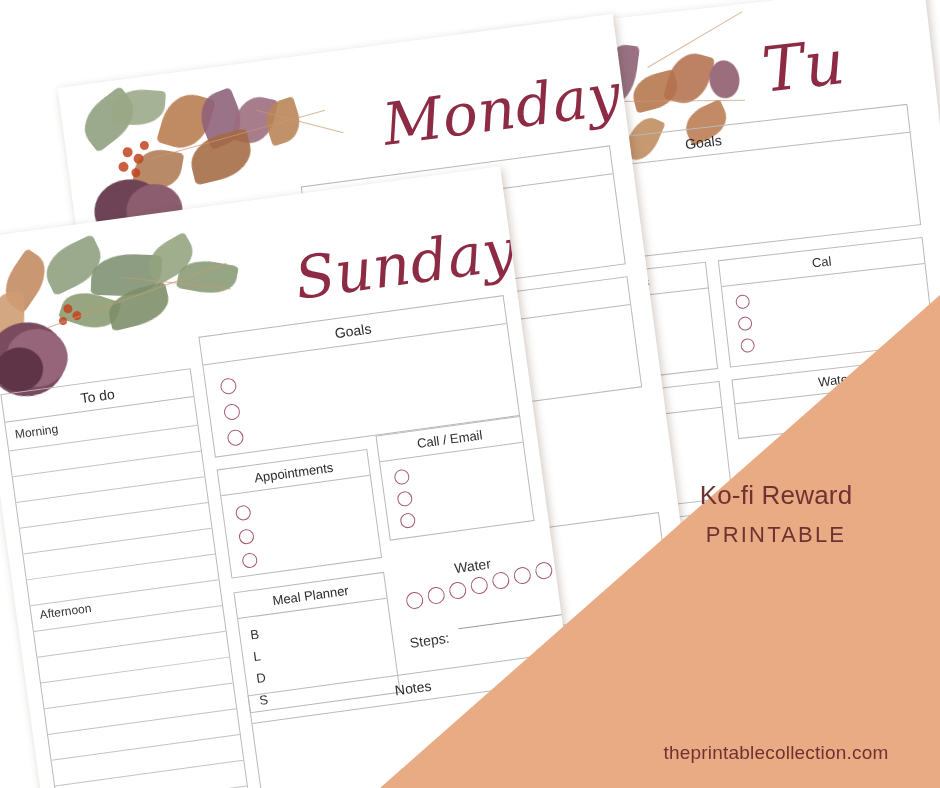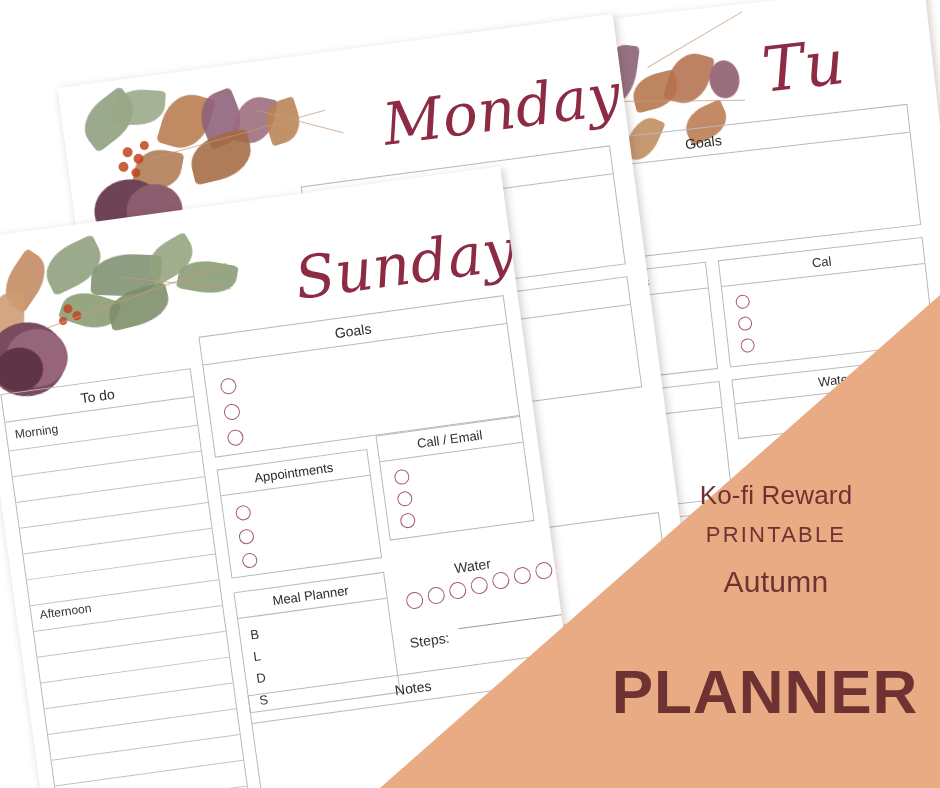--- a/index.html
+++ b/index.html
@@ -322,16 +322,15 @@
         <div class="box-hd" style="height:28px; font-size:14px;">Notes</div>
       </div>
     </div>
   </div>
 
   <div style="position:absolute; inset:0; background:#e9ab83; z-index:5;
               clip-path: polygon(940px 295px, 940px 788px, 380px 788px);"></div>
 
   <div class="promo" id="print">PRINTABLE</div>
   <div class="promo" id="kofi">Ko-fi Reward</div>
-  <div class="promo" id="autumn">Autumn</div>
-  <div class="promo" id="planner">PLANNER</div>
+  <div class="promo" id="site">theprintablecollection.com</div>
 
 </div>
 
 </body></html>

